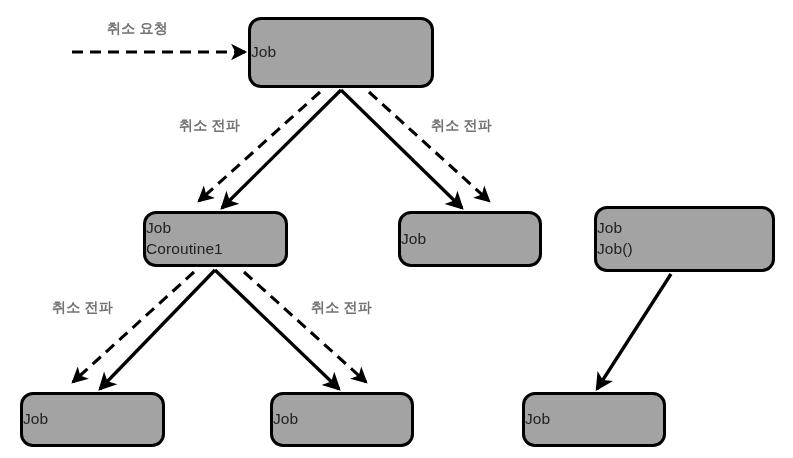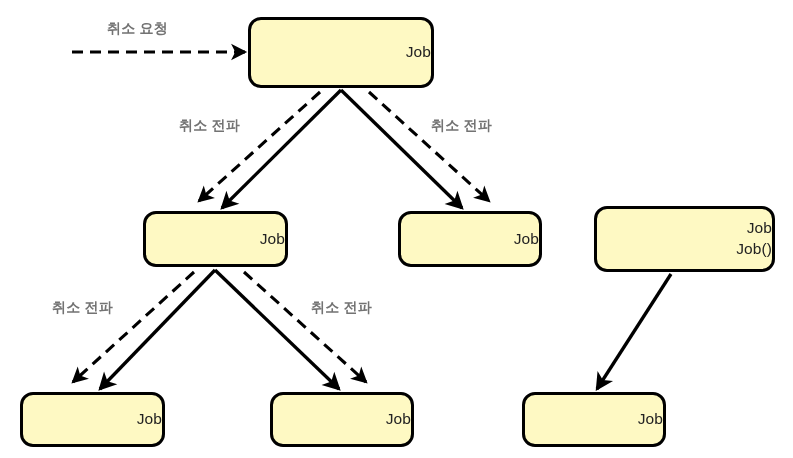--- a/index.html
+++ b/index.html
@@ -20,26 +20,26 @@
     position: absolute;
     left: 0;
     top: 0;
     width: 793px;
     height: 458px;
     pointer-events: none;
   }
   .node {
     position: absolute;
     box-sizing: border-box;
-    background: #fef9c3;
+    background: #a3a3a3;
     border: 3.2px solid #000000;
     border-radius: 13px;
     display: flex;
     flex-direction: column;
-    align-items: flex-end;
+    align-items: flex-start;
     justify-content: center;
     color: #222222;
     font-size: 15.5px;
     line-height: 1.33;
     letter-spacing: 0.1px;
     text-align: center;
     z-index: 2;
   }
   .node .ln {
     display: block;
@@ -82,20 +82,21 @@
         <line x1="671" y1="274" x2="597" y2="389" stroke="#000000" stroke-width="3.3" stroke-linecap="butt" marker-end="url(#arrow-solid)"></line>
       </g>
   </svg>
 
   <div id="node-layer">
       <div class="node" style="left: 248px; top: 17px; width: 186px; height: 71px; border-color: rgb(0, 0, 0); color: rgb(34, 34, 34);">
         <span class="ln">Job</span>
       </div>
       <div class="node" style="left: 143px; top: 211px; width: 145px; height: 56px; border-color: rgb(0, 0, 0); color: rgb(34, 34, 34);">
         <span class="ln">Job</span>
+        <span class="ln">Coroutine1</span>
       </div>
       <div class="node" style="left: 398px; top: 211px; width: 144px; height: 56px; border-color: rgb(0, 0, 0); color: rgb(34, 34, 34);">
         <span class="ln">Job</span>
       </div>
       <div class="node" style="left: 594px; top: 206px; width: 181px; height: 66px; border-color: rgb(0, 0, 0); color: rgb(34, 34, 34);">
         <span class="ln">Job</span>
         <span class="ln">Job()</span>
       </div>
       <div class="node" style="left: 20px; top: 392px; width: 145px; height: 55px; border-color: rgb(0, 0, 0); color: rgb(34, 34, 34);">
         <span class="ln">Job</span>

